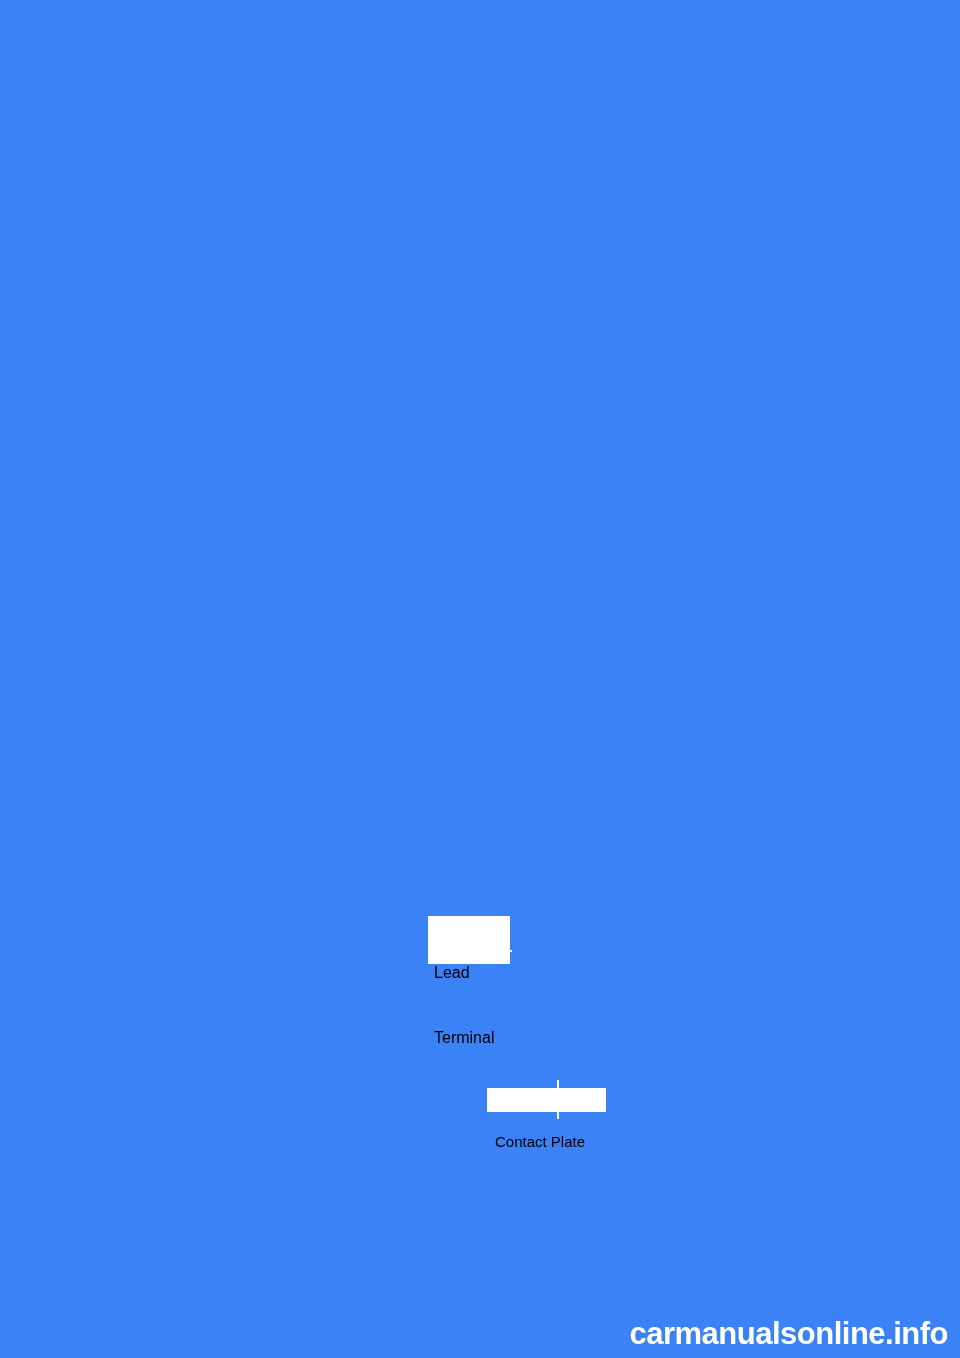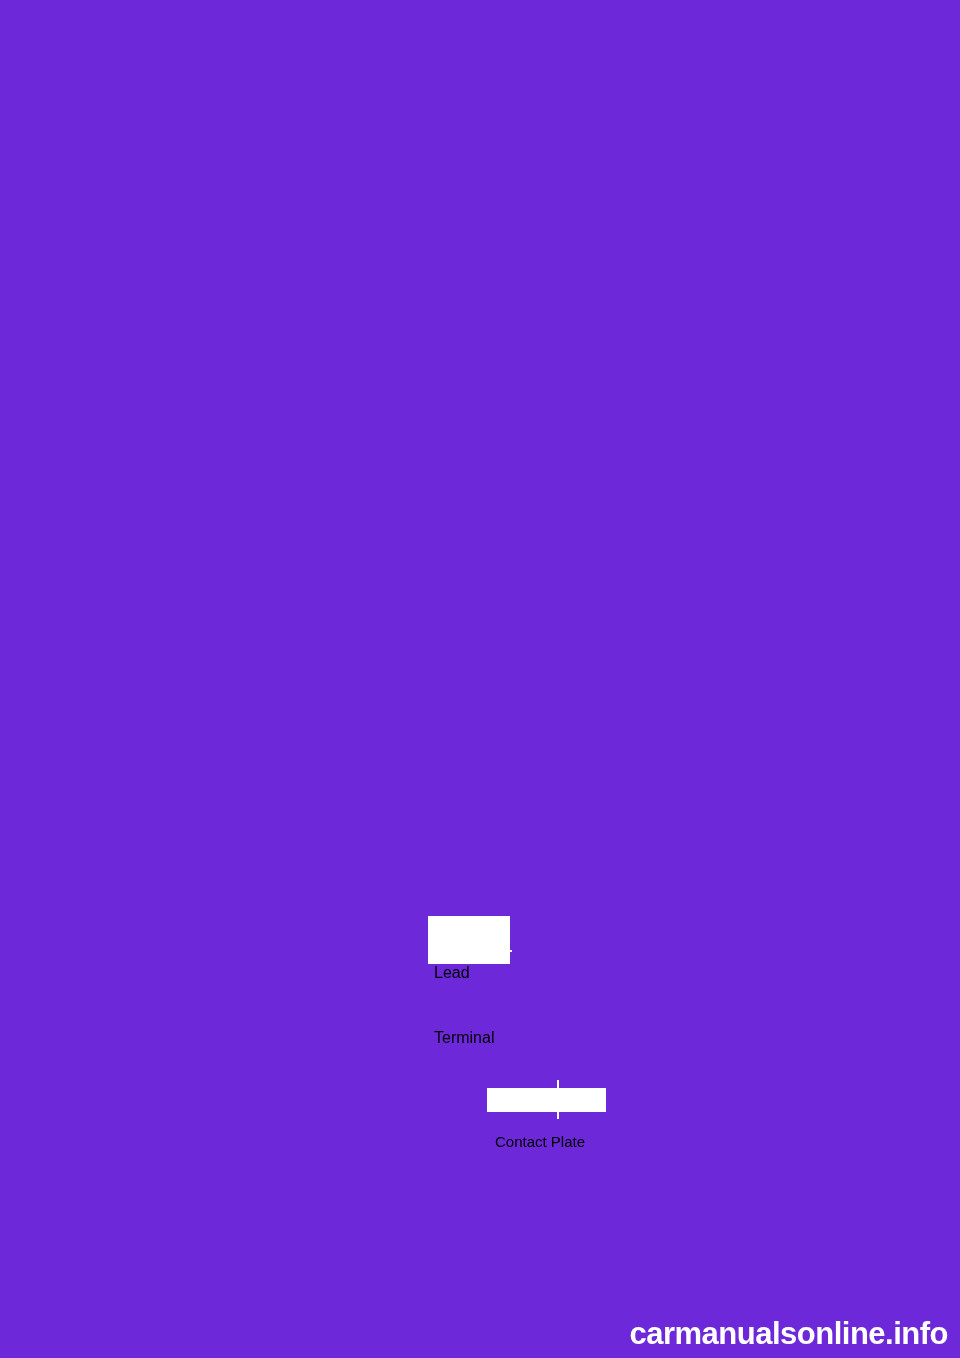--- a/index.html
+++ b/index.html
@@ -11,21 +11,21 @@
     width: 960px;
     height: 1358px;
     position: relative;
     overflow: hidden;
     font-family: "Liberation Sans", sans-serif;
   }
 
   .page {
     position: absolute;
     inset: 0;
-    background: #6d28d9;
+    background: #3b82f6;
   }
 
   
   .callout {
     position: absolute;
     background: #ffffff;
     color: #000000;
     font-family: "Liberation Sans", sans-serif;
     box-sizing: border-box;
     white-space: pre;

